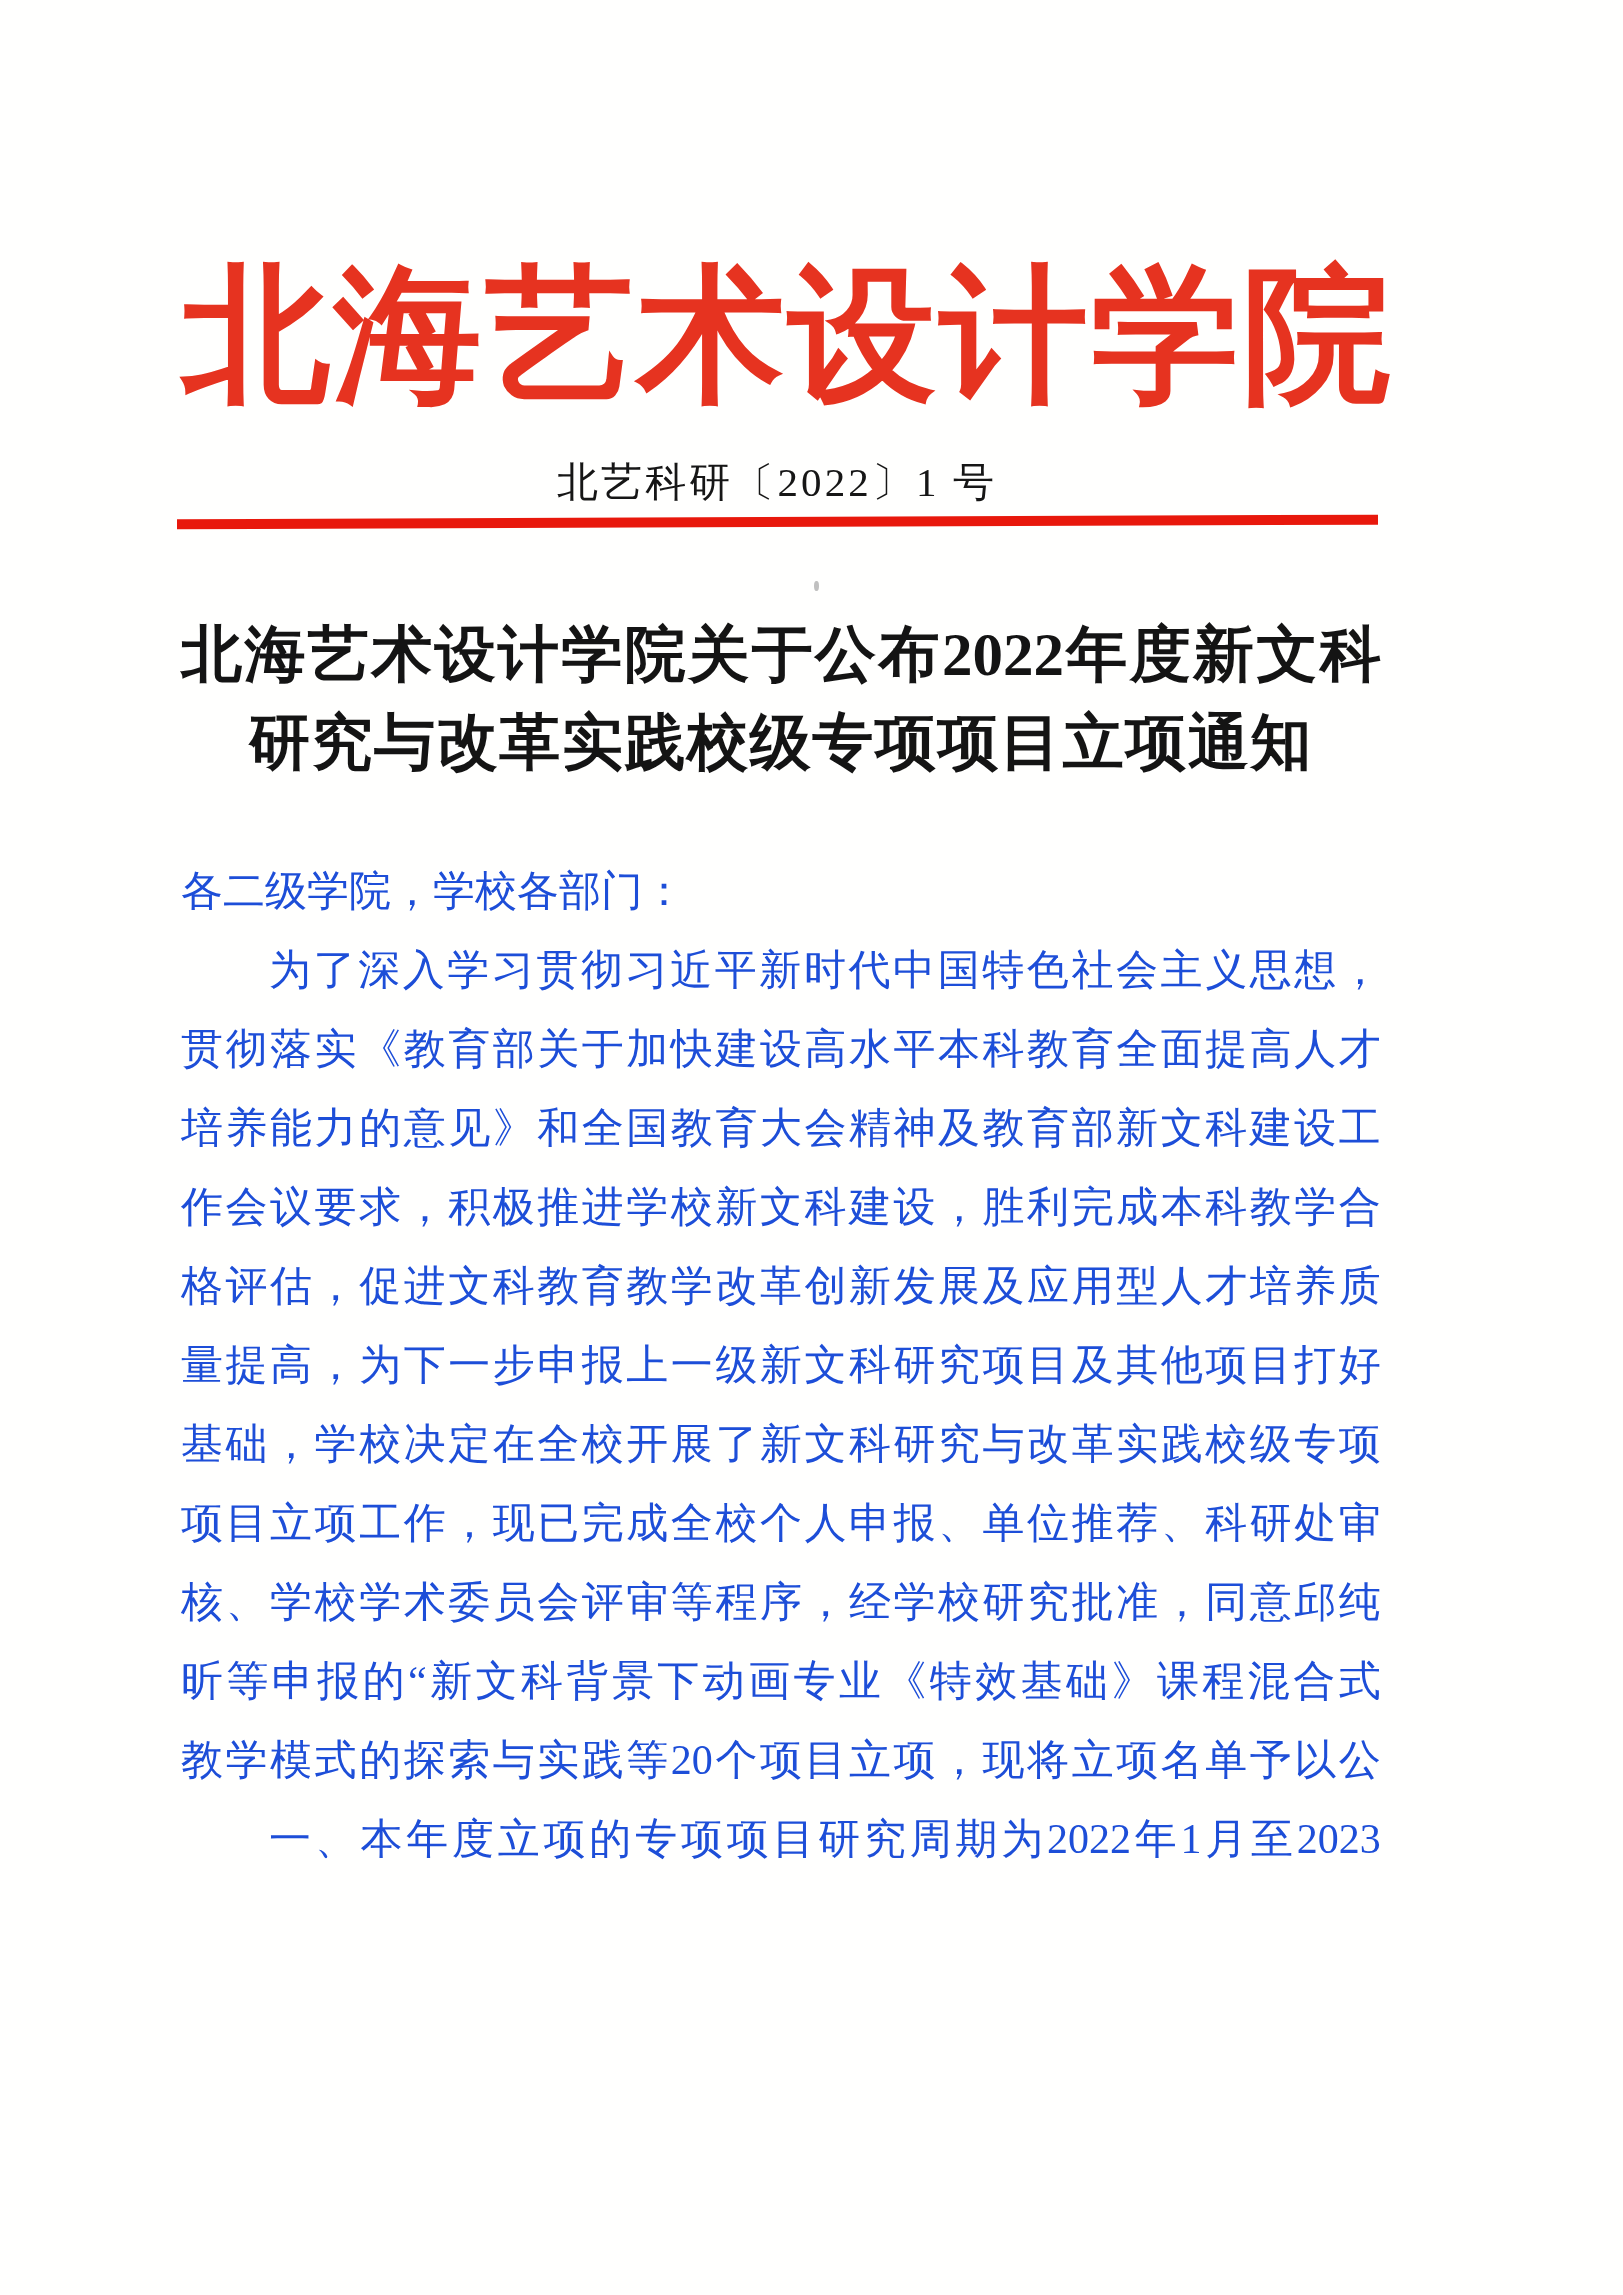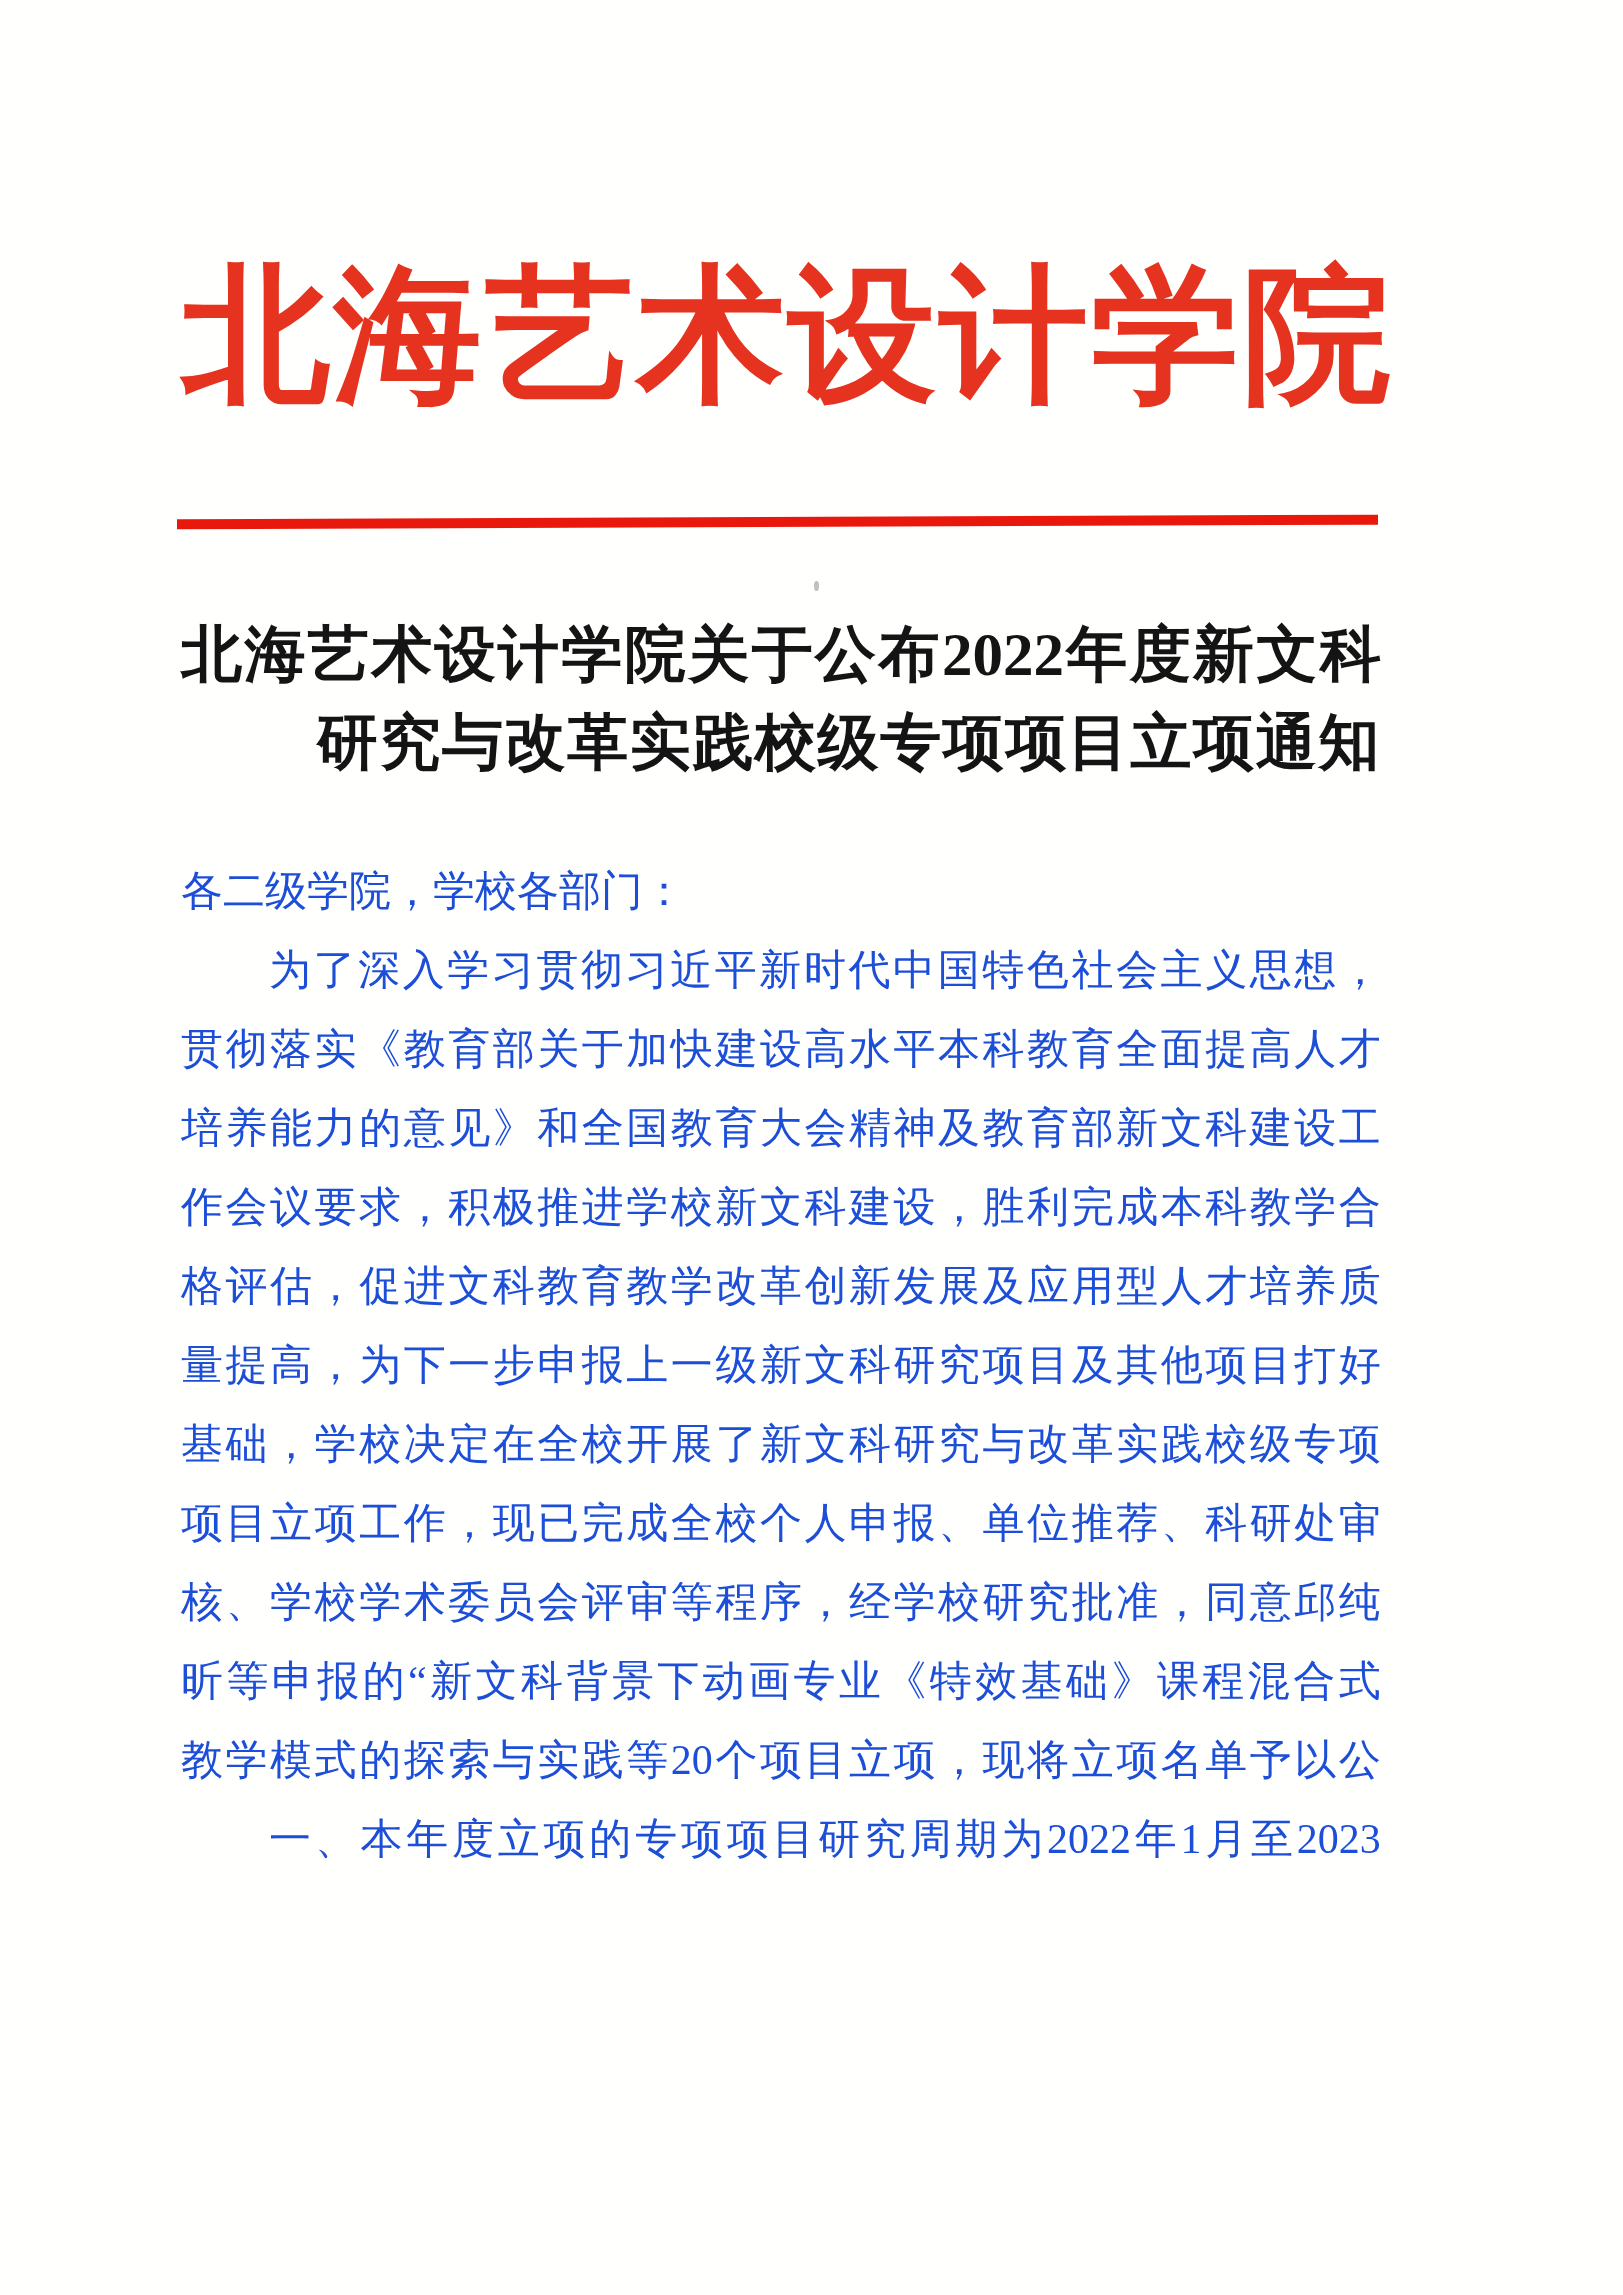--- a/index.html
+++ b/index.html
@@ -56,21 +56,21 @@
     color: #141414;
     font-size: 61px;
   }
   .doc-title-line1 {
     height: 88px;
     display: flex; justify-content: space-between; align-items: center;
     white-space: nowrap;
   }
   .doc-title-line2 {
     height: 88px; line-height: 88px;
-    text-align: right;
+    text-align: center;
     letter-spacing: 1.6px;
   }
   .body-block {
     position: absolute;
     left: 181px; top: 852px;
     width: 1200px;
     font-size: 42px;
     color: #1d4ed8;
   }
   .body-line {
@@ -92,20 +92,21 @@
       <span>北</span>
       <span>海</span>
       <span>艺</span>
       <span>术</span>
       <span>设</span>
       <span>计</span>
       <span>学</span>
       <span>院</span>
     </div>
 
+  <div class="doc-number">北艺科研〔2022〕1 号</div>
 
   <div class="red-rule"></div>
 
   <div class="artifact-dot"></div>
 
   <div class="doc-title">
     <div class="doc-title-line1 flexline">
         <span>北</span>
         <span>海</span>
         <span>艺</span>

